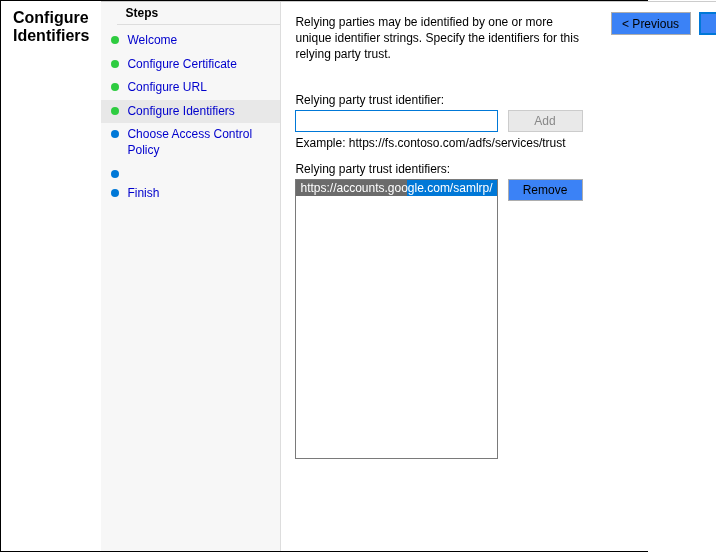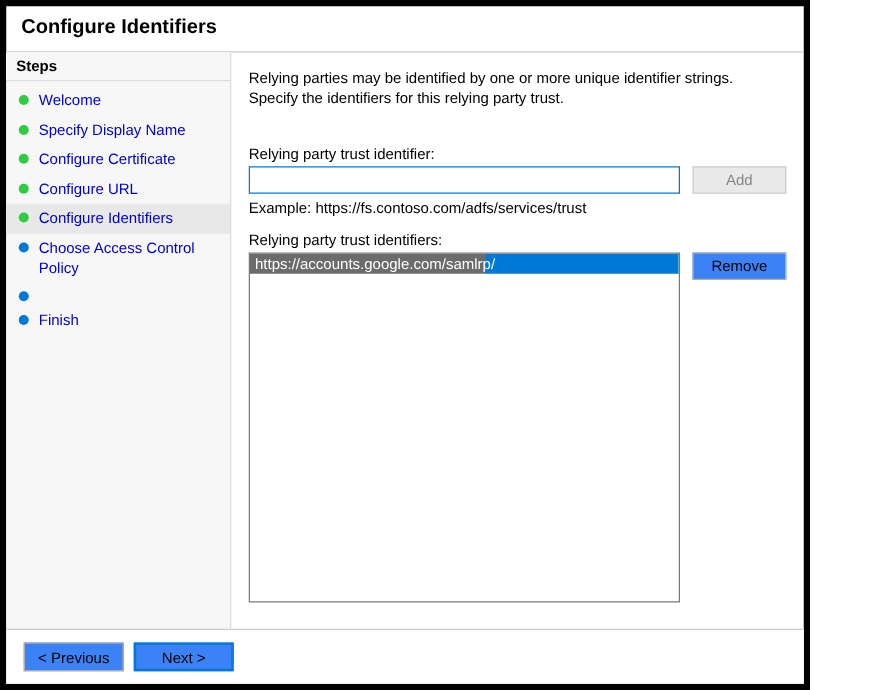--- a/index.html
+++ b/index.html
@@ -6,23 +6,22 @@
   body {
     margin: 0;
     font-family: "Segoe UI", Tahoma, sans-serif;
     font-size: 12px;
     background: #fff;
     color: #000;
   }
   .window {
     width: 648px;
     height: 552px;
-    border: 5px solid #000000;
-    display: flex;
-    flex-direction: column;
+    border: 1px solid #000000;
+    display: flex;
     background: #fff;
   }
   .title-bar {
     padding: 8px 12px 10px 12px;
     font-size: 16px;
     font-weight: bold;
     color: #000;
   }
   .content-area {
     flex: 1;
@@ -36,20 +35,21 @@
     border-right: 1px solid #ddd;
     display: flex;
     flex-direction: column;
   }
   .sidebar-header {
     font-weight: bold;
     padding: 4px 8px 4px 8px;
     font-size: 12px;
     border-bottom: 1px solid #ddd;
     background: #f7f7f7;
+    margin-left: 16px;
   }
   .steps-list {
     padding: 4px 0;
   }
   .step-item {
     display: flex;
     align-items: flex-start;
     padding: 4px 8px 4px 10px;
     cursor: pointer;
     line-height: 1.3;
@@ -170,24 +170,20 @@
 
     <div class="sidebar">
       <div class="sidebar-header">Steps</div>
       <div class="steps-list" id="steps-list">
           <div class="step-item">
             <span class="step-bullet bullet-done"></span>
             <span class="step-label">Welcome</span>
           </div>
           <div class="step-item">
             <span class="step-bullet bullet-done"></span>
-            <span class="step-label">Specify Display Name</span>
-          </div>
-          <div class="step-item">
-            <span class="step-bullet bullet-done"></span>
             <span class="step-label">Configure Certificate</span>
           </div>
           <div class="step-item">
             <span class="step-bullet bullet-done"></span>
             <span class="step-label">Configure URL</span>
           </div>
           <div class="step-item current">
             <span class="step-bullet bullet-done"></span>
             <span class="step-label">Configure Identifiers</span>
           </div>

